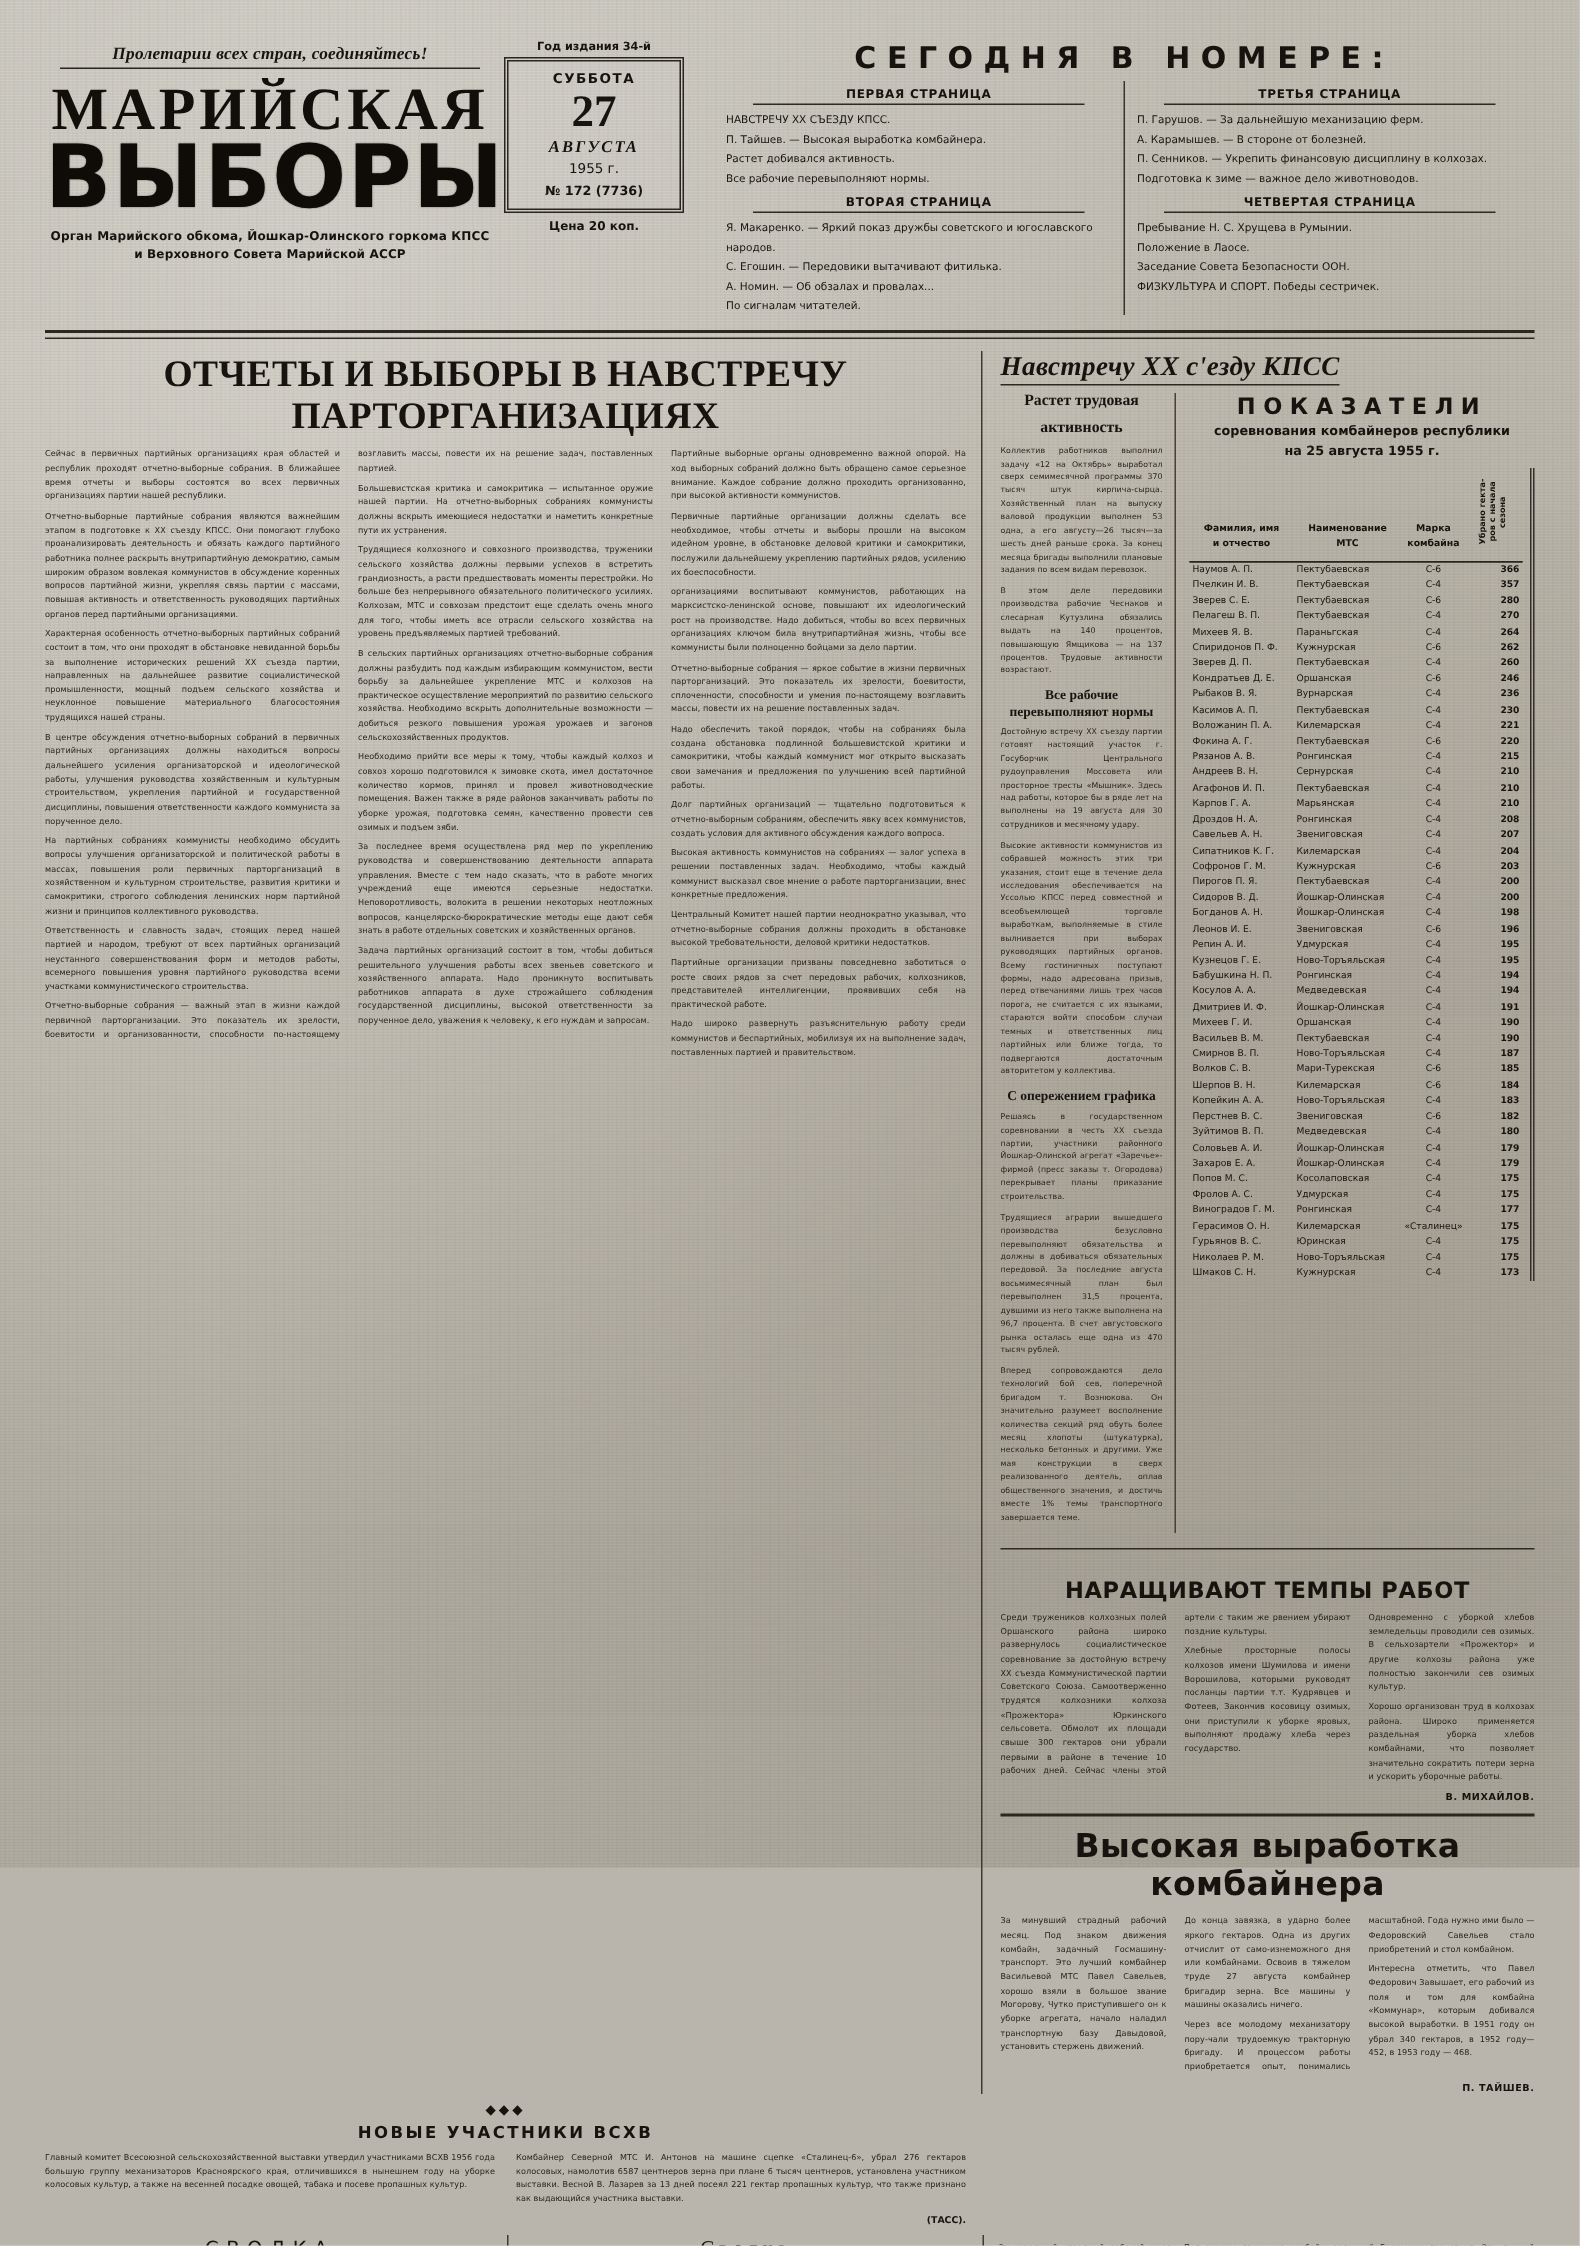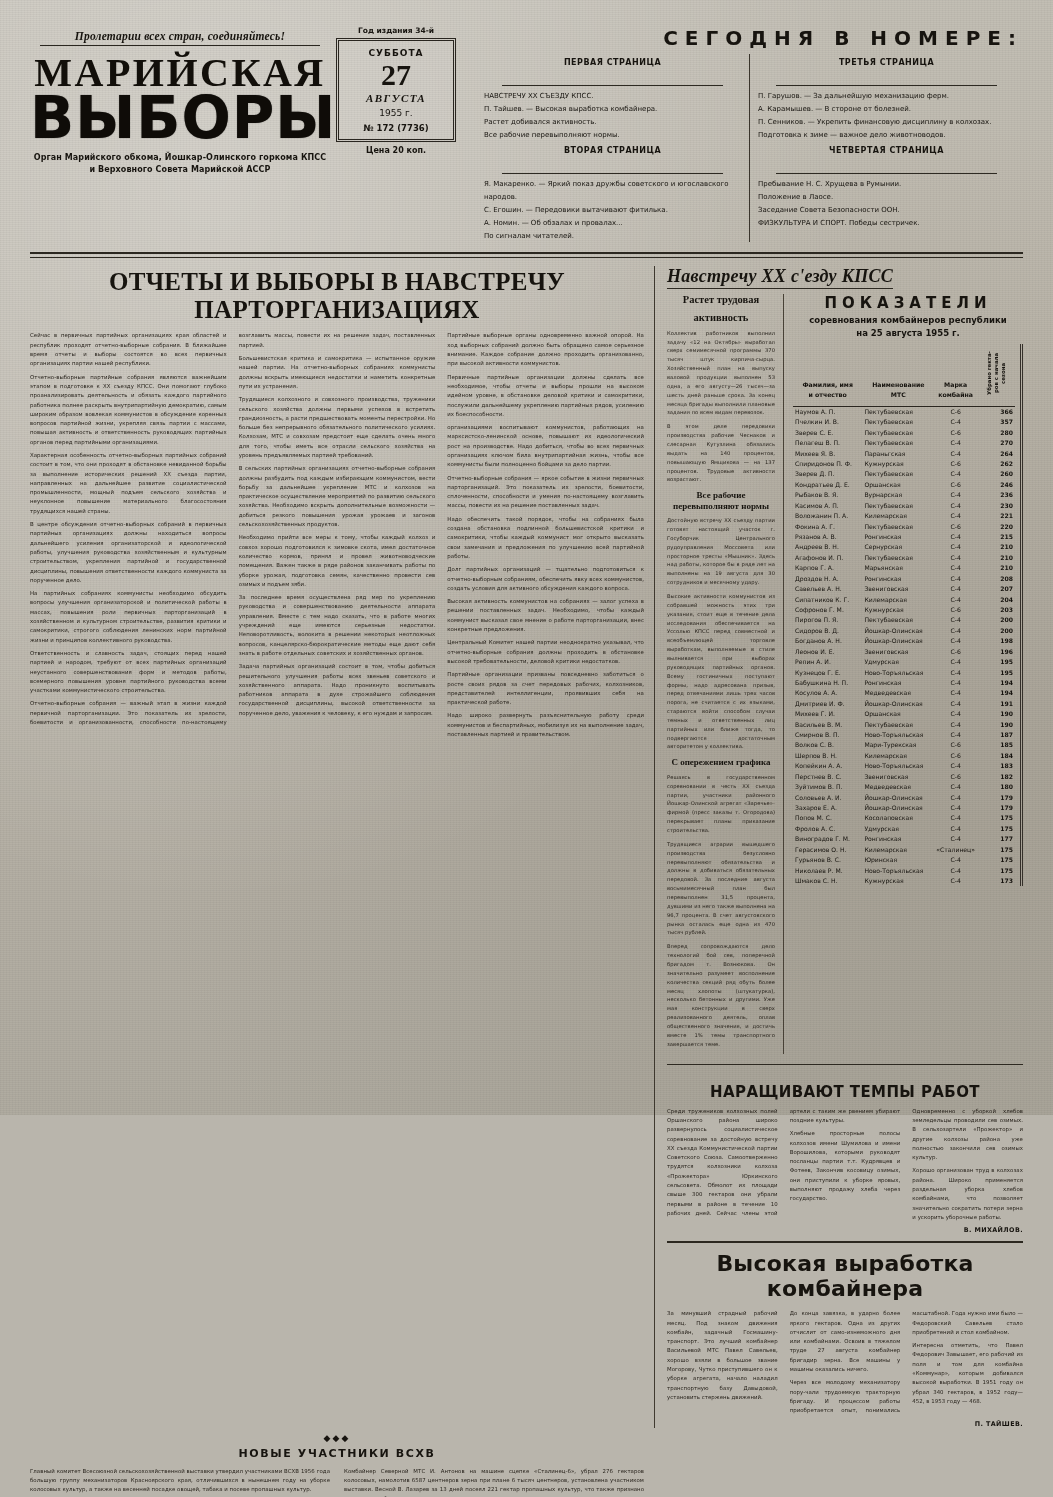--- a/index.html
+++ b/index.html
@@ -5,21 +5,21 @@
   html, body { margin:0; padding:0; }
   body {
     width:1053px; height:1497px;
     background:#b9b5ac;
     font-family:"Liberation Serif", serif;
     color:#17140f;
     overflow:hidden;
   }
   .page {
     position:relative;
-    width:1053px; height:1115px;
+    width:1053px; height:1245px;
     background:
       radial-gradient(ellipse at 20% 15%, rgba(255,255,255,.30), rgba(255,255,255,0) 55%),
       radial-gradient(ellipse at 85% 70%, rgba(120,112,96,.22), rgba(0,0,0,0) 60%),
       linear-gradient(175deg,#c4c0b6 0%, #bdb8ad 35%, #b4afa4 70%, #aeaa9f 100%);
     box-sizing:border-box;
     padding:26px 30px 10px 30px;
   }
   .grain {
     position:absolute; inset:0; pointer-events:none;
     background-image:
@@ -65,30 +65,30 @@
   .db-day { font-size:30px; font-weight:bold; line-height:1.05; margin:1px 0 1px; font-family:"Liberation Serif",serif;}
   .db-mon { font-size:11px; font-style:italic; font-weight:bold; letter-spacing:1.5px; font-family:"Liberation Serif",serif;}
   .db-year { font-size:9px; margin-top:4px; }
   .db-num { font-size:8.5px; font-weight:bold; margin-top:5px; }
   .db-price { font-family:"DejaVu Sans",sans-serif; font-size:8px; font-weight:bold; margin-top:4px; }
 
   .today { flex:1; padding-left:14px; }
   .today-title {
     font-family:"DejaVu Sans", sans-serif;
     font-size:20px; font-weight:bold; letter-spacing:7px;
-    text-align:right; margin-bottom:4px;
+    text-align:center; margin-bottom:4px;
   }
   .today-cols { display:flex; }
   .today-col { flex:1; padding:0 8px; }
   .today-col + .today-col { border-left:1px solid #3a352c; }
   .tc-head {
     font-family:"DejaVu Sans",sans-serif;
     font-size:8px; font-weight:bold; text-align:center;
     letter-spacing:.5px; border-bottom:1.5px solid #2e2a22;
-    padding-bottom:18px; margin:4px 18px 4px 18px;
+    padding-bottom:2px; margin:4px 18px 4px 18px;
   }
   .tc-item { font-family:"DejaVu Sans",sans-serif; font-size:7px; line-height:1.85; }
 
   .mast-rule { border-top:2px solid #2c2820; border-bottom:1px solid #2c2820; height:3px; margin:10px 0 8px; }
 
   
   .body-grid { display:flex; }
   .col-left { width:614px; flex:0 0 614px; padding-right:10px; border-right:1px solid #403a30; }
   .col-right { flex:1; padding-left:12px; }
 

